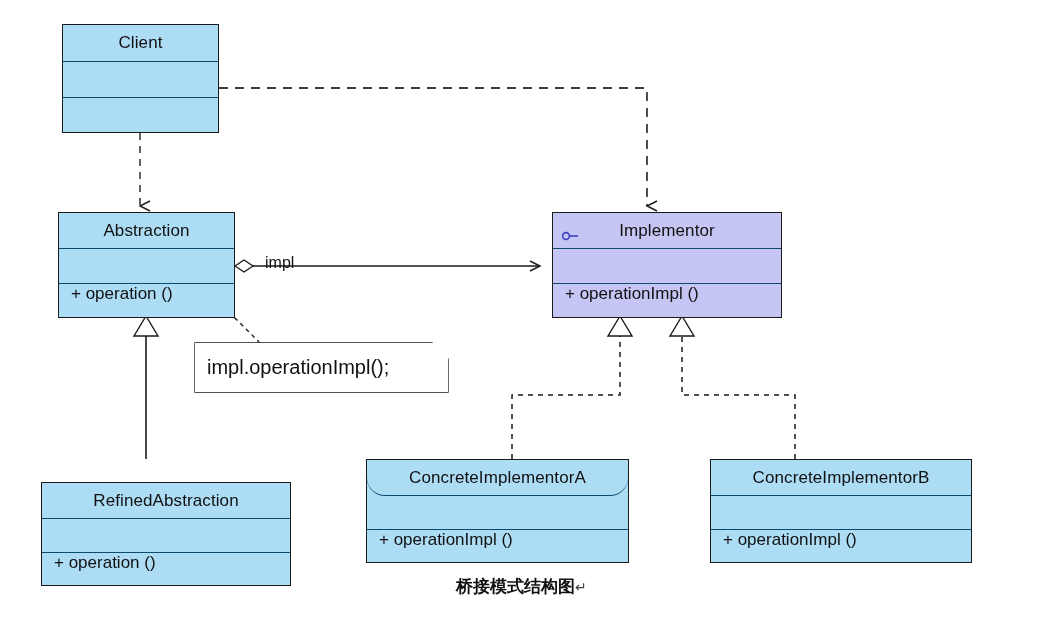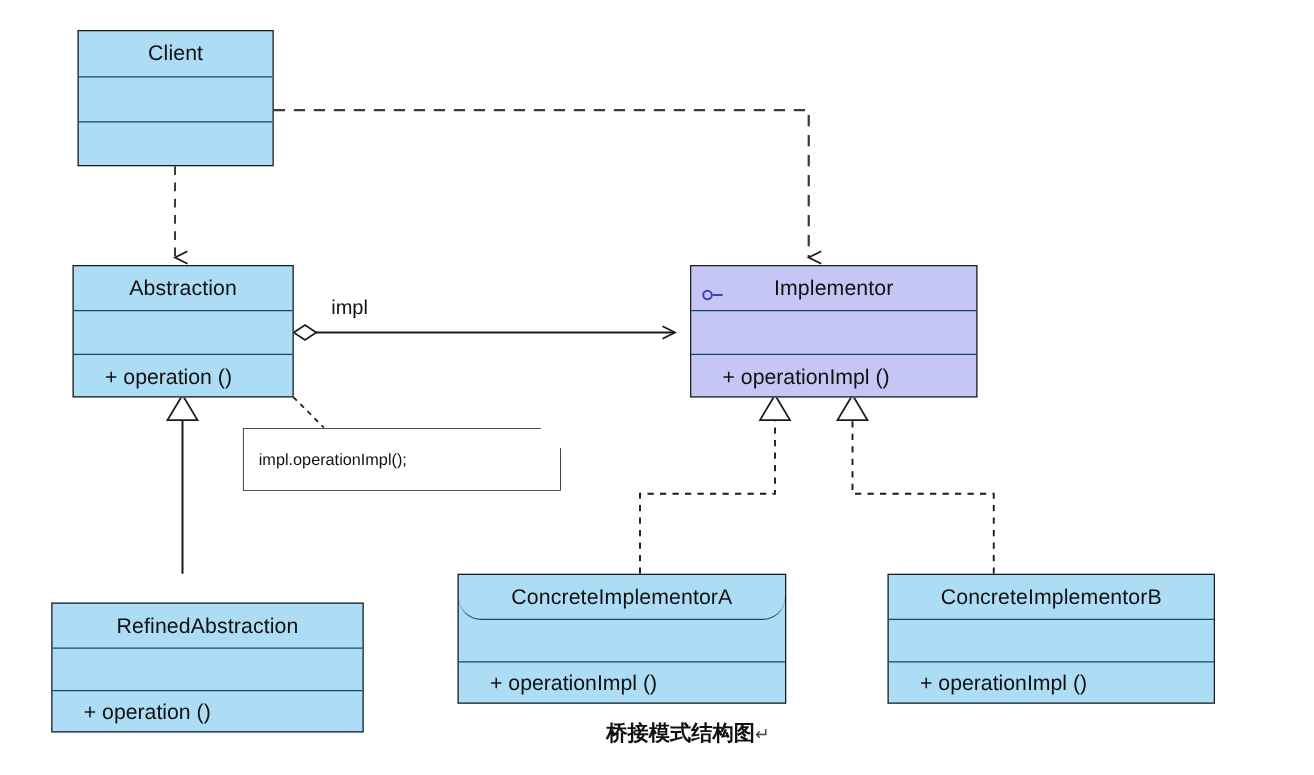--- a/index.html
+++ b/index.html
@@ -45,52 +45,52 @@
     align-items: center;
     justify-content: center;
     font-size: 17px;
     color: #111111;
     letter-spacing: 0.1px;
   }
   .cell.attrs {
   }
   .cell.ops {
     display: flex;
-    align-items: center;
-    padding-left: 25px;
+    padding-left: 12px;
     font-size: 17px;
     color: #111111;
   }
   .iface-marker {
     position: absolute;
     left: 8px;
     top: 50%;
     transform: translateY(-50%);
     width: 18px;
     height: 10px;
   }
   .note {
     position: absolute;
     box-sizing: border-box;
     background: #ffffff;
-    font-size: 13px;
+    font-size: 20px;
     color: #111111;
   }
   .note .note-body {
     position: absolute;
     left: 0; top: 0; right: 0; bottom: 0;
     display: flex;
     align-items: center;
     padding-left: 12px;
   }
   .edge-label {
     position: absolute;
     font-size: 16px;
     color: #111111;
     white-space: nowrap;
+    margin-top: 16px;
   }
   .caption {
     position: absolute;
     font-size: 17px;
     font-weight: bold;
     color: #111111;
     white-space: nowrap;
   }
   .caption .pilcrow {
     font-weight: normal;
@@ -232,17 +232,17 @@
   <div class="note" style="left:195px; top:343px; width:253px; height:49px;">
     <div class="note-body">
       <span>impl.operationImpl();</span>
     </div>
   </div>
 
   <div class="edge-label" style="left:265px; top:238px;">
     <span>impl</span>
   </div>
 
-  <div class="caption" style="left:485px; top:575px;">
+  <div class="caption" style="left:456px; top:575px;">
     <span>桥接模式结构图</span><span class="pilcrow">↵</span>
   </div>
 
 </div>
 
 </body></html>

